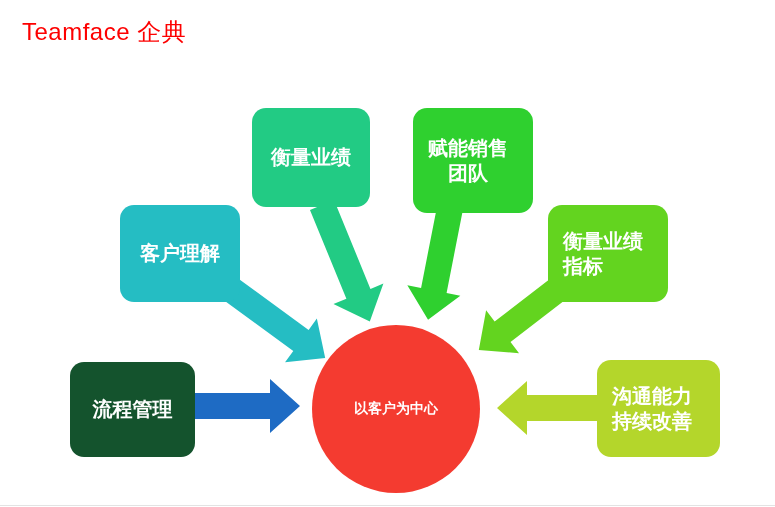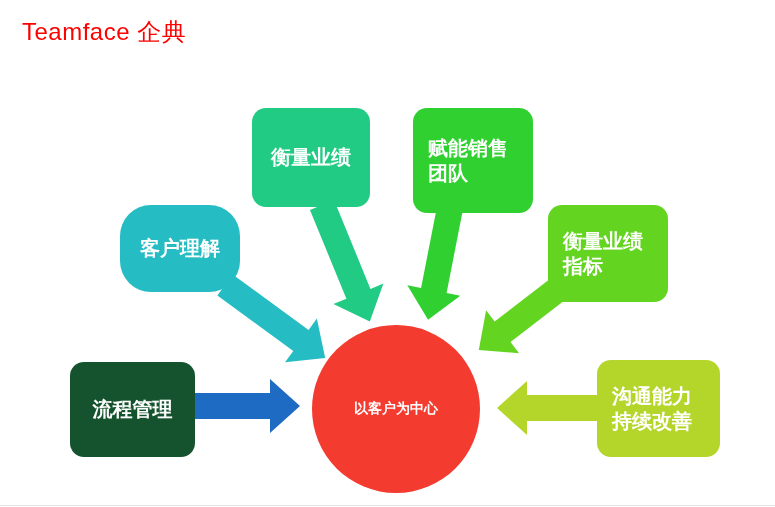--- a/index.html
+++ b/index.html
@@ -61,21 +61,21 @@
   .bottom-rule {
     position: absolute;
     left: 0;
     bottom: 1px;
     width: 775px;
     height: 1px;
     background: #e3e3e3;
   }
   
   .pos-liucheng  { left: 70px;  top: 362px; width: 125px; height: 95px; }
-  .pos-lijie     { left: 120px; top: 205px; width: 120px; height: 87px; border-radius: 31px; }
+  .pos-lijie     { left: 120px; top: 205px; width: 120px; height: 97px; }
   .pos-tiyan     { left: 252px; top: 108px; width: 118px; height: 99px; }
   .pos-funeng    { left: 413px; top: 108px; width: 120px; height: 105px; }
   .pos-hengliang { left: 548px; top: 205px; width: 120px; height: 97px; }
   .pos-goutong   { left: 597px; top: 360px; width: 123px; height: 97px; }
 </style>
 </head>
 <body>
 
 <div class="stage">
 
@@ -107,21 +107,21 @@
       <polygon points="0,-13 73,-13 73,-27 103,0 73,27 73,13 0,13" fill="#b4d62b"></polygon>
     </g>
   </svg>
 
   <div class="node-box center-text pos-liucheng" style="background: #14532d; font-family: Liberation Serif, serif;">流程管理</div>
 
   <div class="node-box center-text pos-lijie" style="background: rgb(37, 189, 195);">客户理解</div>
 
   <div class="node-box center-text pos-tiyan" style="background: rgb(34, 203, 132);">衡量业绩</div>
 
-  <div class="node-box left-text pos-funeng" style="background: rgb(47, 208, 47);">赋能销售
+  <div class="node-box left-text pos-funeng" style="background: rgb(47, 208, 47); text-align: center;">赋能销售
 团队</div>
 
   <div class="node-box left-text pos-hengliang" style="background: rgb(99, 212, 31);">衡量业绩
 指标</div>
 
   <div class="node-box left-text pos-goutong" style="background: rgb(180, 214, 43);">沟通能力
 持续改善</div>
 
   <div class="hub-circle" style="background: rgb(244, 59, 48);">以客户为中心</div>
 

